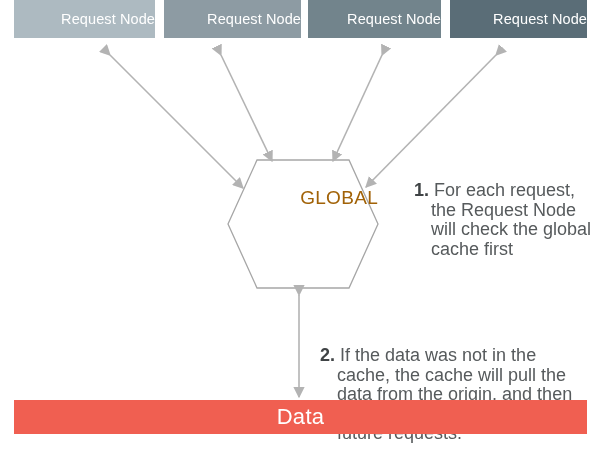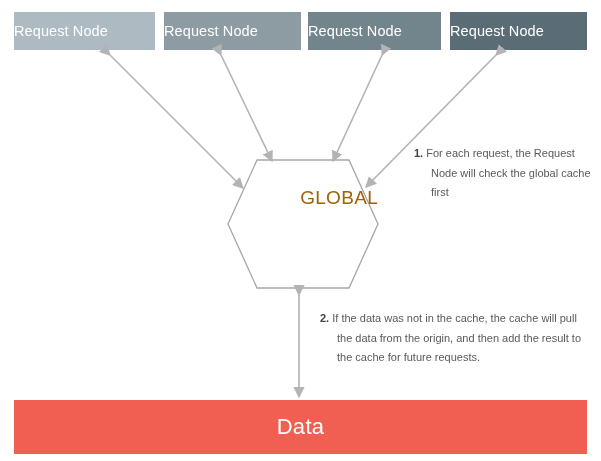--- a/index.html
+++ b/index.html
@@ -14,25 +14,25 @@
   #canvas {
     position: relative;
     width: 601px;
     height: 461px;
     background: #ffffff;
     overflow: hidden;
   }
   
   .node-box {
     position: absolute;
-    top: 12px;
+    top: 0;
     height: 38px;
     display: flex;
     align-items: center;
-    justify-content: flex-start;
+    justify-content: flex-end;
     color: #ffffff;
     font-size: 14.5px;
     font-family: "Liberation Sans", sans-serif;
     letter-spacing: 0.1px;
     white-space: nowrap;
     user-select: none;
   }
   #node-0 { left: 14px;  width: 141px; background: #adbac1; }
   #node-1 { left: 164px; width: 137px; background: #8d9ba3; }
   #node-2 { left: 308px; width: 133px; background: #72848c; }
@@ -60,43 +60,44 @@
     font-family: "Liberation Sans", sans-serif;
     letter-spacing: 0.3px;
     user-select: none;
   }
   #hex-label div { white-space: nowrap; }
 
   
   .annotation {
     position: absolute;
     color: #565a5c;
-    font-size: 11px;
+    font-size: 18px;
     line-height: 19.5px;
     font-family: "Liberation Sans", sans-serif;
+    margin-top: 37px;
   }
   .annotation .ann-body {
     display: block;
     padding-left: 17px;
     text-indent: -17px;
   }
   .annotation .ann-num {
     font-weight: bold;
     color: #3f4345;
   }
   #annotation-1 { left: 414px; top: 144px; width: 180px; }
   #annotation-2 { left: 320px; top: 309px; width: 268px; }
 
   
   #data-bar {
     position: absolute;
     left: 14px;
     top: 400px;
     width: 573px;
-    height: 54px;
+    height: 34px;
     background: #f05f51;
     display: flex;
     align-items: center;
     justify-content: center;
     color: #ffffff;
     font-size: 22px;
     font-family: "Liberation Sans", sans-serif;
     letter-spacing: 0.3px;
     user-select: none;
   }

